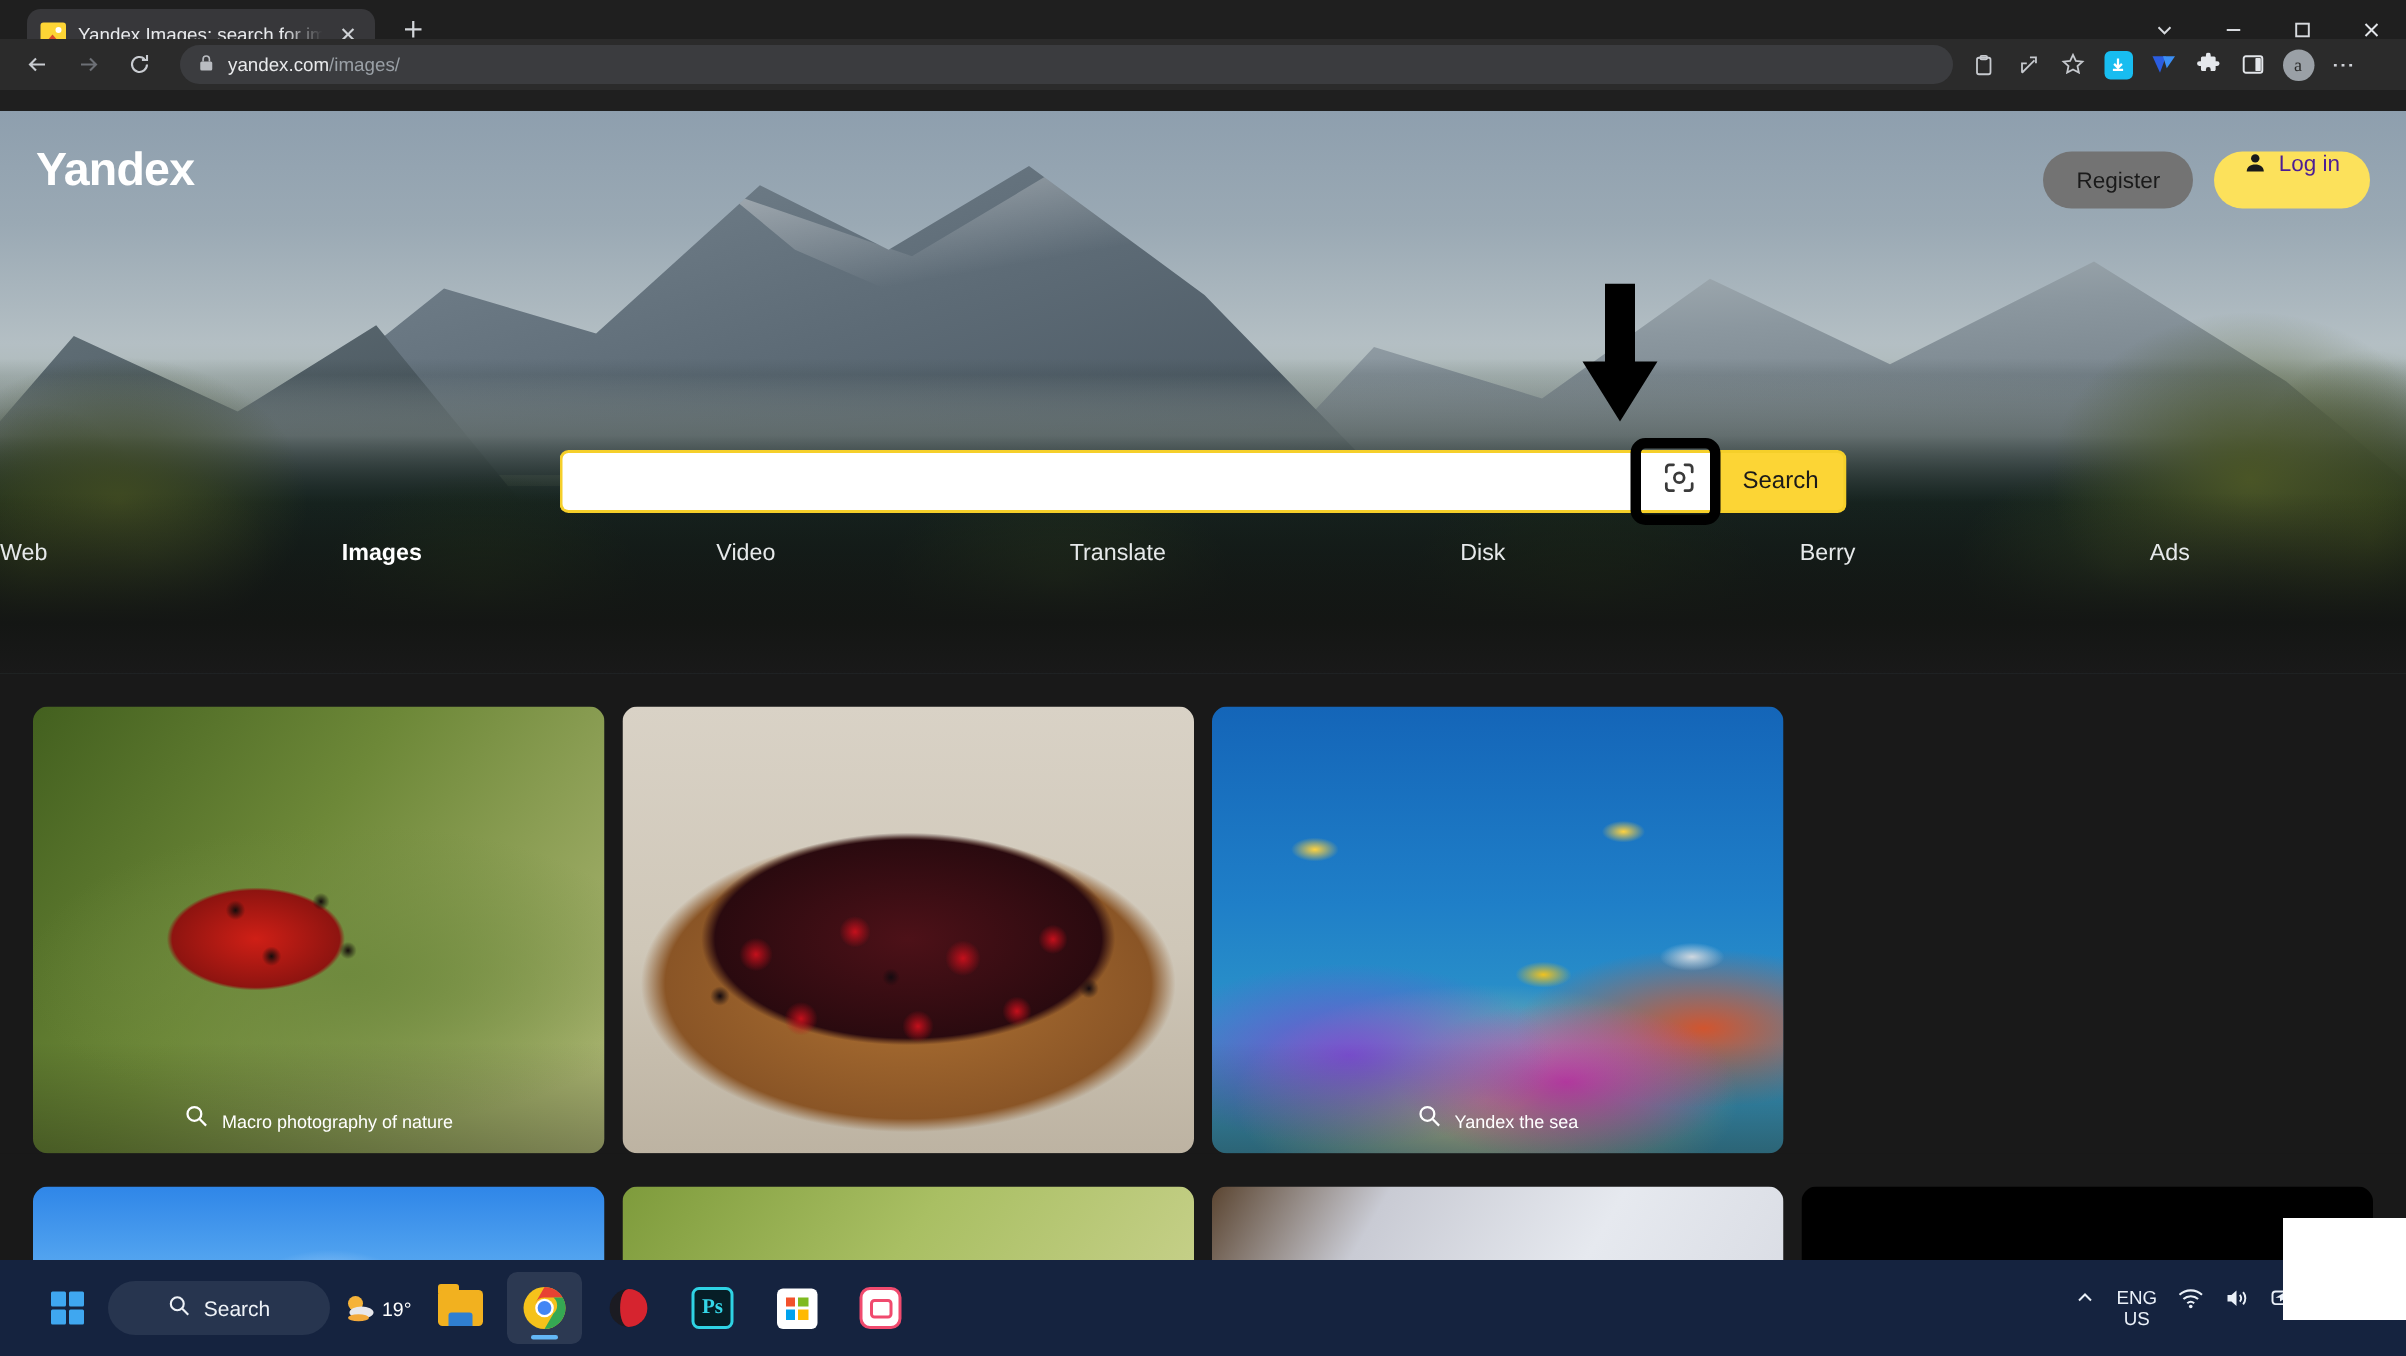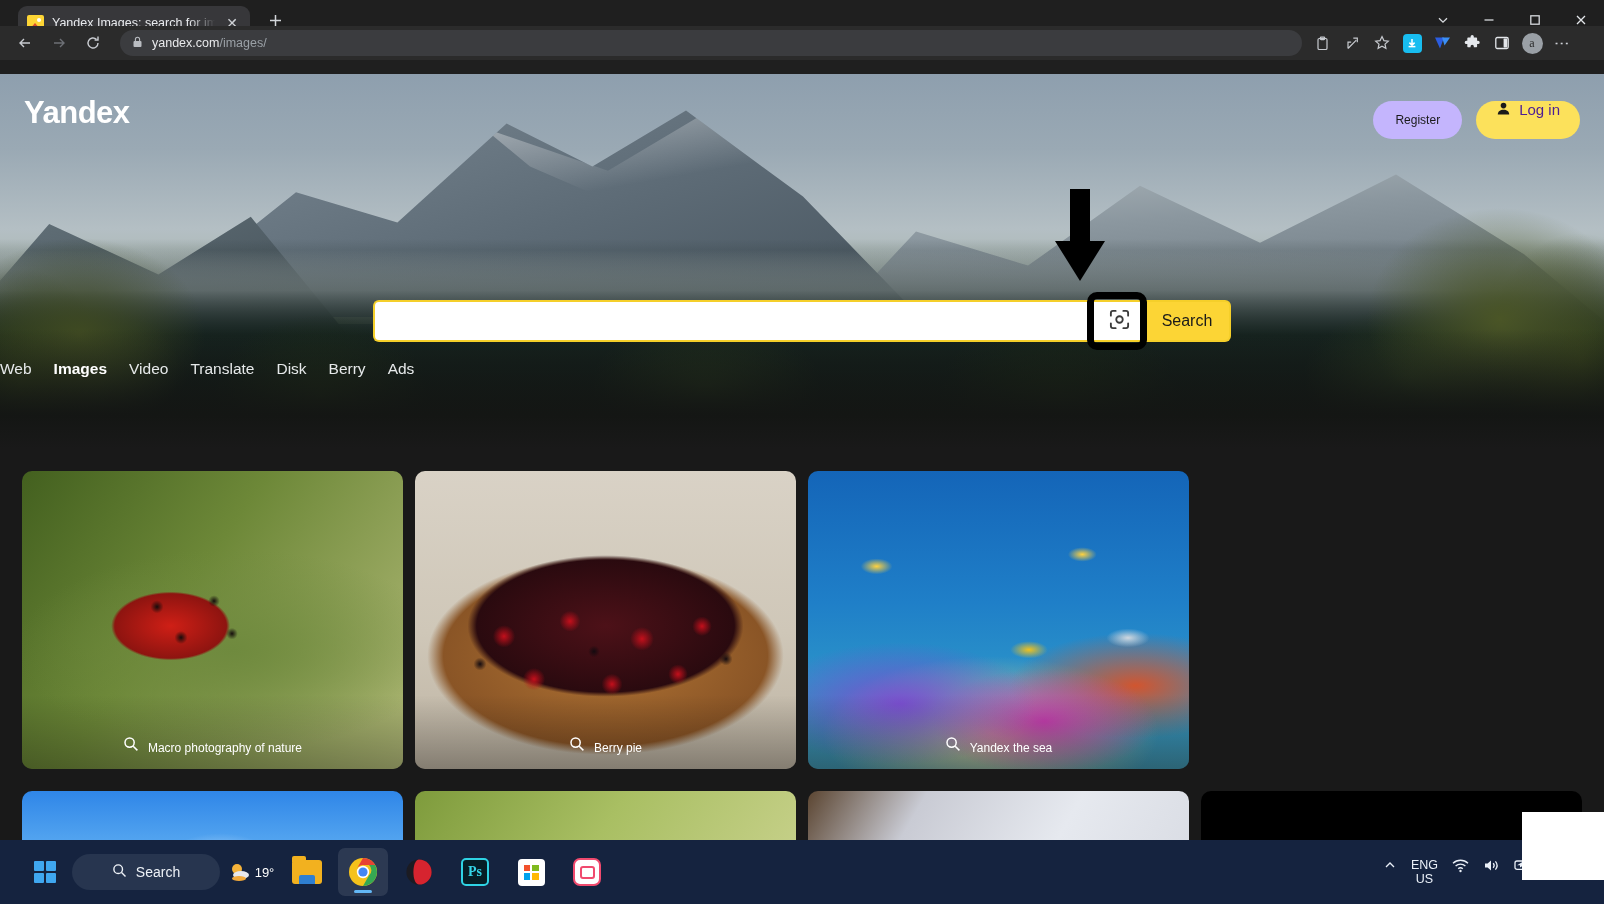--- a/index.html
+++ b/index.html
@@ -142,23 +142,23 @@
     position: absolute; top: 0; left: 0; width: 1604px; height: 70px;
     display: flex; align-items: center; padding: 0 24px; z-index: 5;
   }
   .yandex-logo {
     color: #fff; font-size: 31px; font-weight: 700; letter-spacing: -0.5px;
     margin-left: 0px; margin-top: 8px;
   }
   .auth { margin-left: auto; display: flex; align-items: center; gap: 14px;
           margin-top: 22px; }
   .btn-register {
-    background: #c4b5fd; color: #1a1a1a; border-radius: 22px;
+    background: #737373; color: #1a1a1a; border-radius: 22px;
     padding: 0 22px; height: 38px; display: flex; align-items: center;
-    font-size: 12px;
+    font-size: 15px;
   }
   .btn-login {
     background: #fce15b; color: #4c1d95; border-radius: 22px;
     padding: 0 20px; height: 38px; display: flex; gap: 8px;
     font-size: 15px;
   }
 
   .searchrow {
     position: absolute; top: 226px; left: 0; width: 1604px;
     display: flex; justify-content: center; z-index: 6;
@@ -186,21 +186,21 @@
     display: flex; align-items: center; justify-content: center;
     font-size: 16px;
   }
 
   .arrow-ann {
     position: absolute; left: 1049px; top: 115px; z-index: 10;
   }
 
   .services {
     position: absolute; top: 286px; left: 0; width: 1460px;
-    display: flex; justify-content: flex-start; gap: 22px; z-index: 6;
+    display: flex; justify-content: space-between; gap: 22px; z-index: 6;
     font-size: 15.5px;
   }
   .services .svc { color: #e6e9ea; }
   .services .svc.active { color: #fff; font-weight: 700; }
 
   
   .cards {
     position: relative; width: 1604px; padding: 22px 22px 0 22px;
     display: grid; grid-template-columns: repeat(4, 1fr); gap: 12px;
     background: #191919;
@@ -564,29 +564,20 @@
             <svg width="16" height="16" viewBox="0 0 16 16">
                 <circle cx="6.6" cy="6.6" r="4.6" stroke="#fff" stroke-width="1.5" fill="none"></circle>
                 <path d="M10.2 10.2L14.4 14.4" stroke="#fff" stroke-width="1.5"></path>
               </svg>
           </span>
           <span>Macro photography of nature</span>
         </div>
       </div>
       <div class="card">
         <div class="card-img art-pie"></div>
-        <div class="card-cap">
-          <span>
-            <svg width="16" height="16" viewBox="0 0 16 16">
-                <circle cx="6.6" cy="6.6" r="4.6" stroke="#fff" stroke-width="1.5" fill="none"></circle>
-                <path d="M10.2 10.2L14.4 14.4" stroke="#fff" stroke-width="1.5"></path>
-              </svg>
-          </span>
-          <span>Berry pie</span>
-        </div>
       </div>
       <div class="card">
         <div class="card-img art-sea"></div>
         <div class="card-cap">
           <span>
             <svg width="16" height="16" viewBox="0 0 16 16">
                 <circle cx="6.6" cy="6.6" r="4.6" stroke="#fff" stroke-width="1.5" fill="none"></circle>
                 <path d="M10.2 10.2L14.4 14.4" stroke="#fff" stroke-width="1.5"></path>
               </svg>
           </span>

